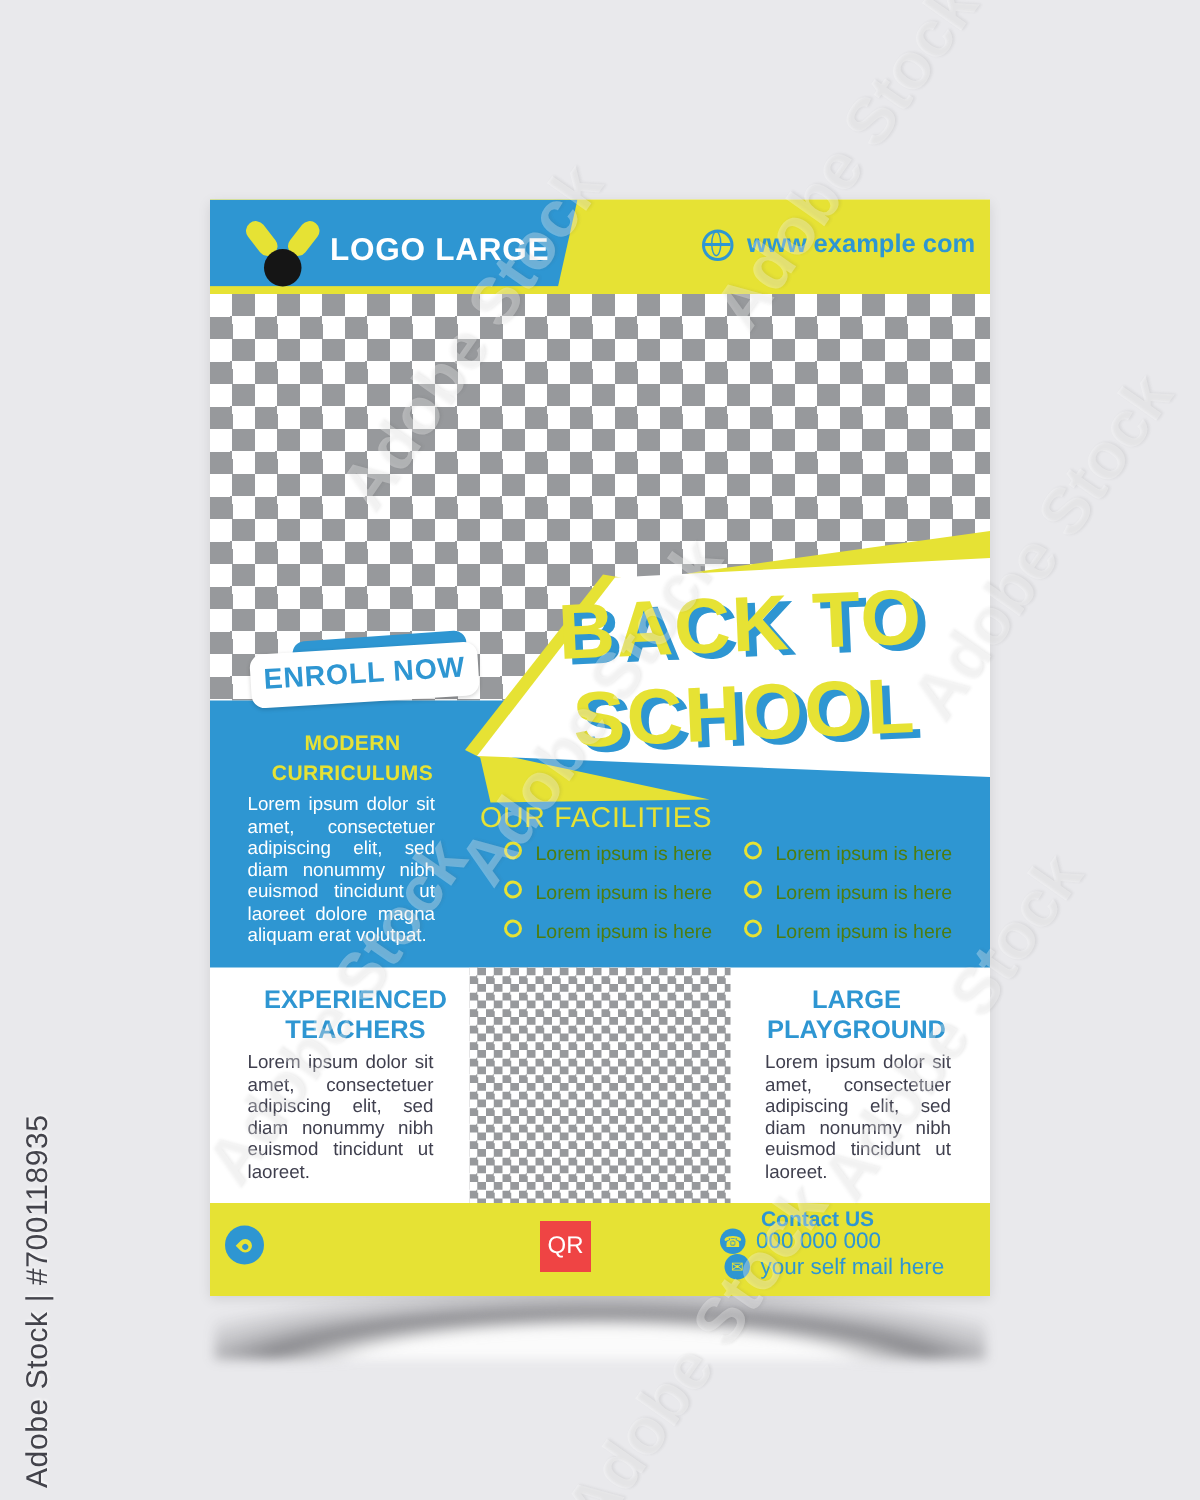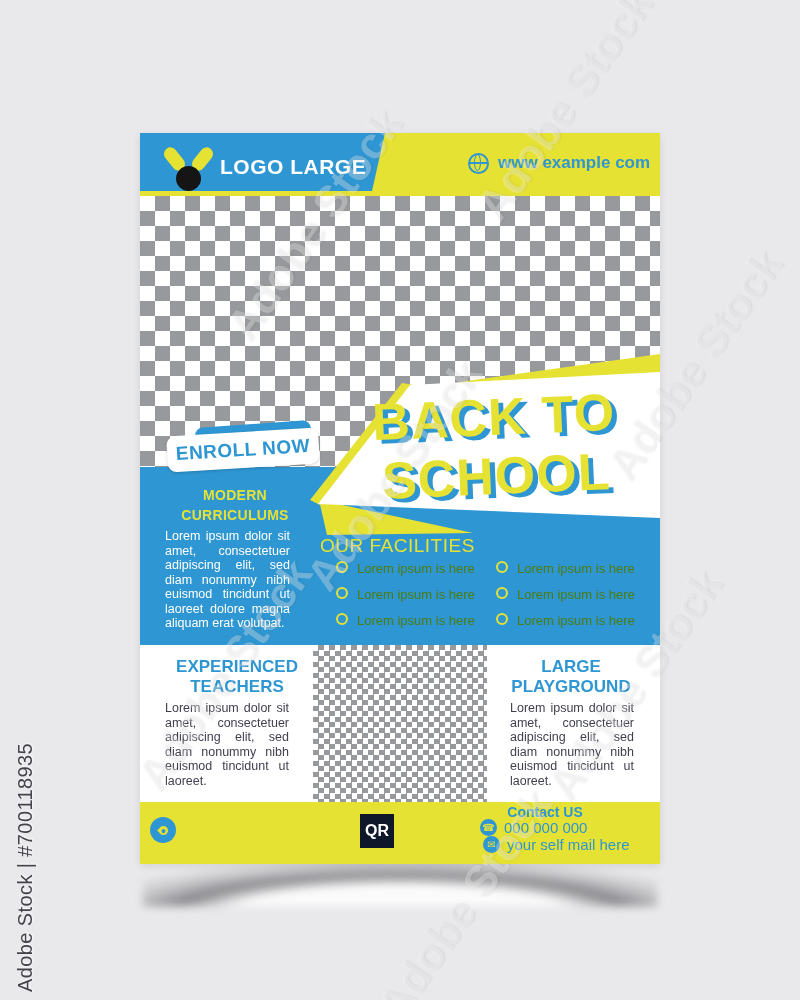--- a/index.html
+++ b/index.html
@@ -80,22 +80,22 @@
   .teach-b{left:25px;}
   .play-b{left:370px;}
 
   
   .footer{left:0;top:669px;width:520px;height:62px;background:#e6e234;}
   .pin-circle{left:10px;top:684px;width:26px;height:26px;border-radius:50%;background:#2e96d2;
               display:flex;align-items:center;justify-content:center;}
   .pin{width:9px;height:9px;background:#e6e234;border-radius:50% 50% 50% 0;transform:rotate(-315deg);position:relative;}
   .pin span{position:absolute;left:2.5px;top:2.5px;width:4px;height:4px;border-radius:50%;background:#2e96d2;}
   .addr{left:46px;top:679px;color:#2e96d2;font-size:15.5px;line-height:20px;font-weight:500;white-space:nowrap;}
-  .qr{left:220px;top:681px;width:34px;height:34px;background:#0f172a;display:flex;
-      align-items:center;justify-content:center;color:#fff;font-weight:bold;font-size:16px;cursor:pointer;}
+  .qr{left:220px;top:681px;width:34px;height:34px;background:#ef4444;display:flex;
+      align-items:center;justify-content:center;color:#fff;font-weight:normal;font-size:16px;cursor:pointer;}
   .contact-h{left:330px;top:671px;width:150px;text-align:center;color:#2e96d2;
              font-weight:bold;font-size:14px;}
   .c-row{display:flex;align-items:center;gap:7px;color:#2e96d2;font-size:15px;font-weight:500;white-space:nowrap;}
   .c-row1{left:340px;top:686px;}
   .c-row2{left:343px;top:703px;}
   .c-ico{width:17px;height:17px;border-radius:50%;background:#2e96d2;color:#e6e234;
          display:flex;align-items:center;justify-content:center;font-size:10px;flex:0 0 auto;}
 
   
   .page-shadow{position:absolute;left:143px;top:858px;width:514px;height:48px;z-index:1;

